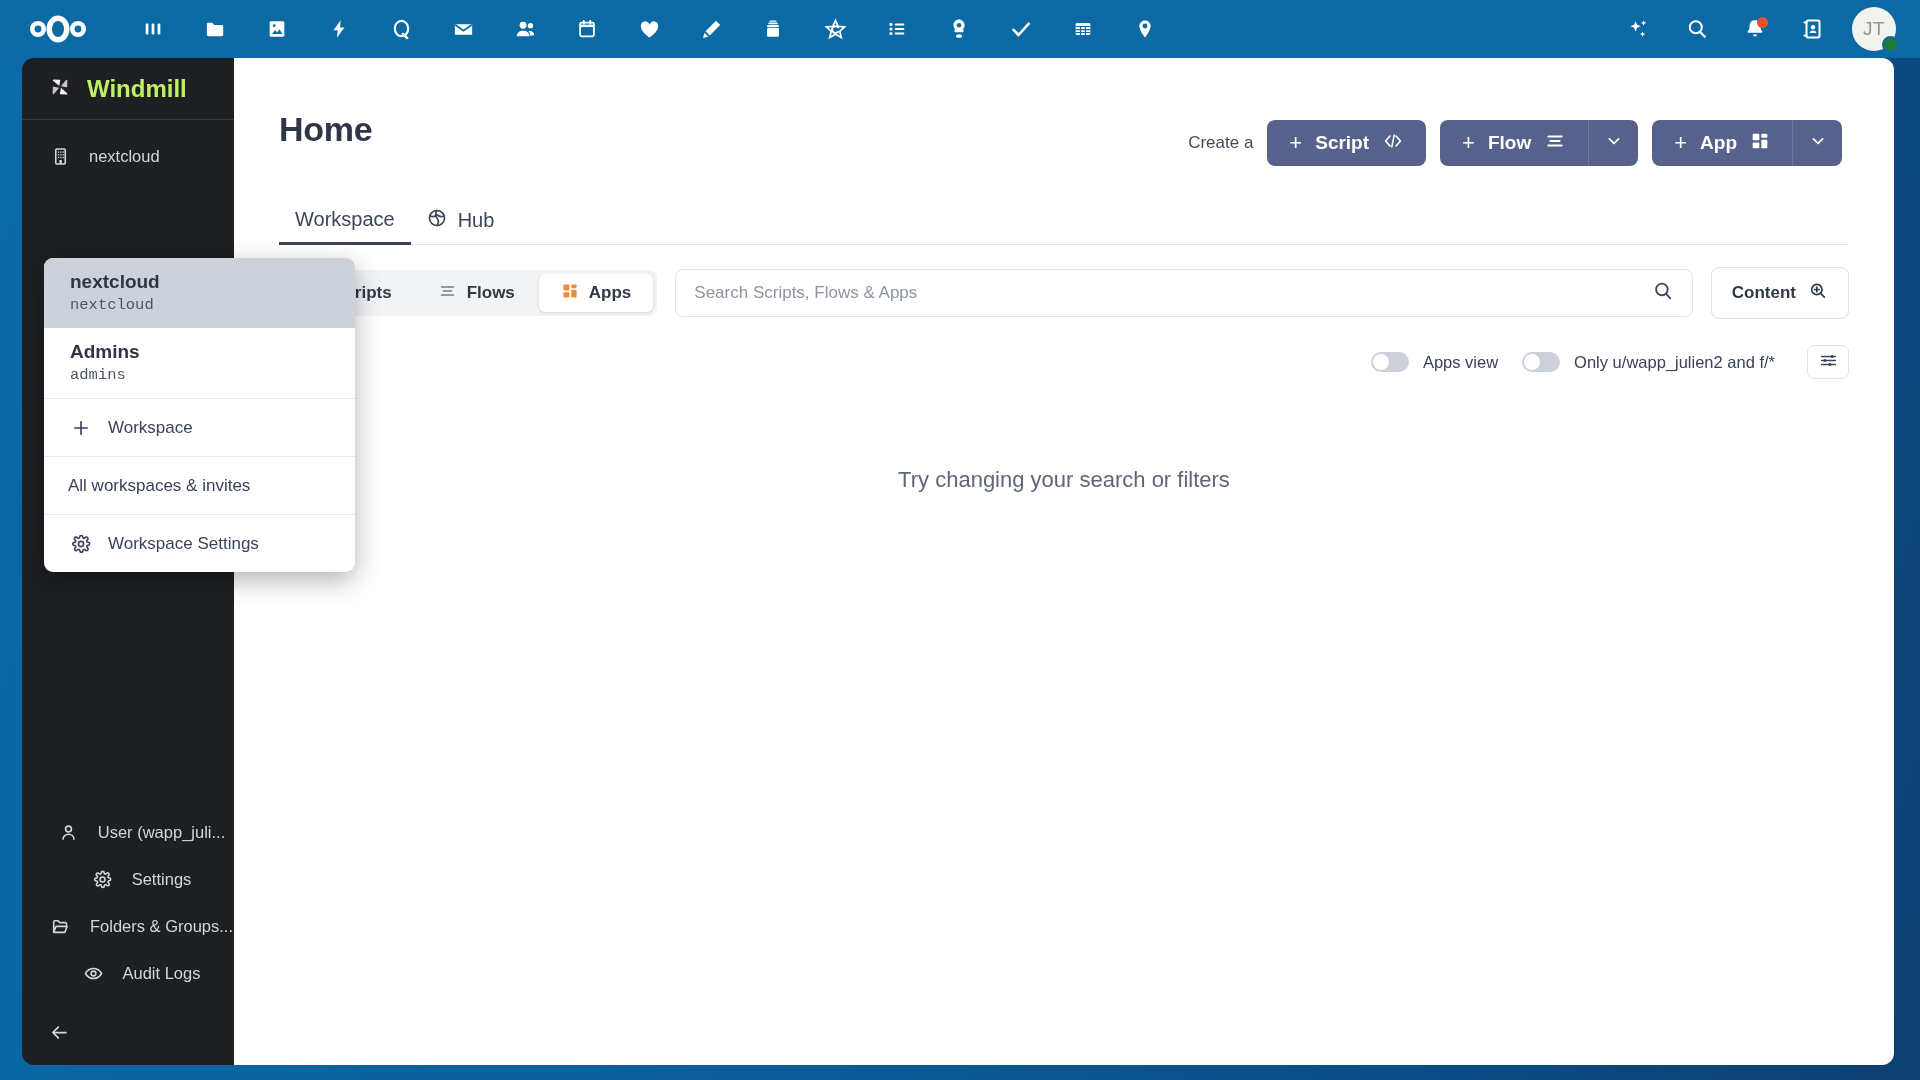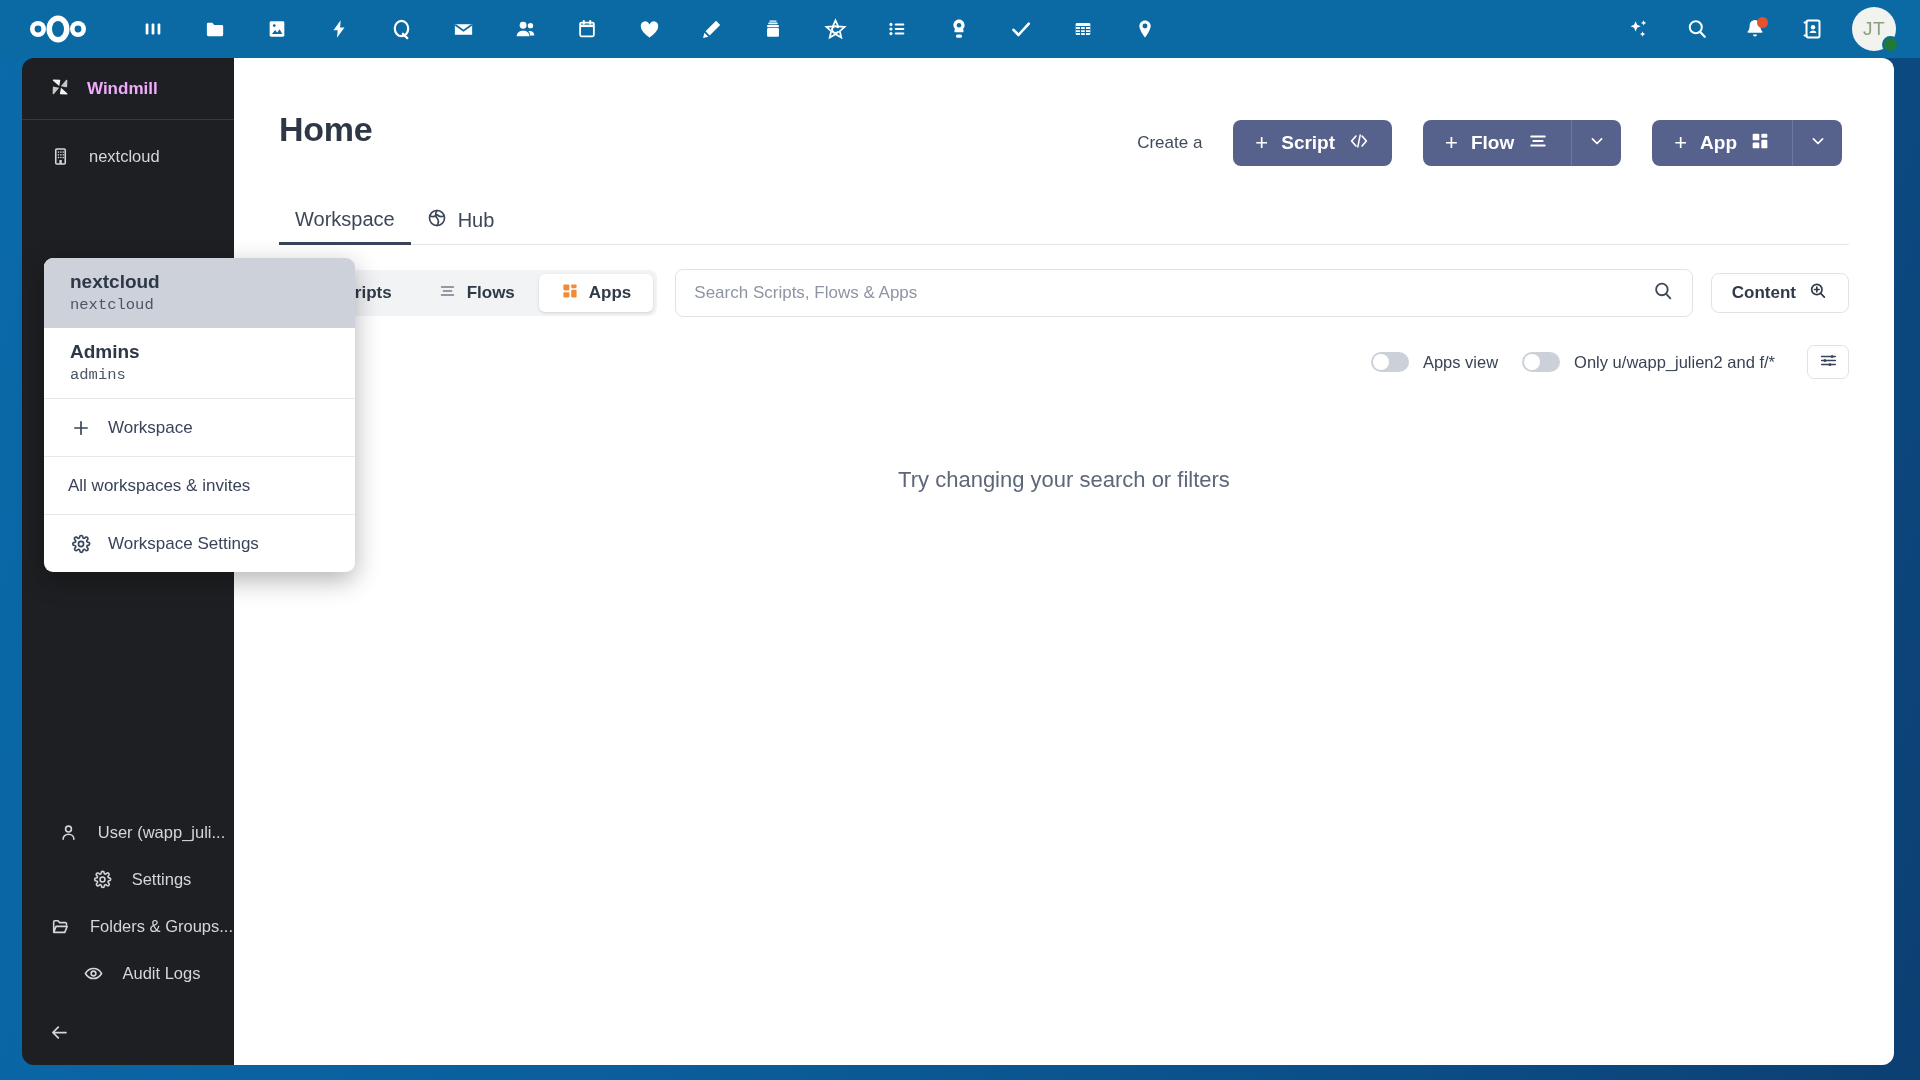--- a/index.html
+++ b/index.html
@@ -70,21 +70,21 @@
     position: relative;
     flex: none;
   }
   #wm-brand {
     height: 62px;
     display: flex; align-items: center;
     padding-left: 25px; gap: 14px;
     border-bottom: 1px solid #343840;
   }
   #wm-brand .brand-name {
-    color: #f0abfc; font-size: 17px; font-weight: bold;
+    color: #bef264; font-size: 24px; font-weight: bold;
   }
   .wm-ws-btn {
     height: 52px; display:flex; align-items:center;
     padding-left: 27px; gap: 18px;
     color: #d4d6d9; font-size: 16.5px;
     margin-top: 10px;
   }
   #wm-nav-mid { flex: 1; padding-top: 6px; }
   .wm-nav-item {
     height: 47px; display: flex; align-items: center;
@@ -103,21 +103,21 @@
     flex: 1; background: #ffffff;
     border-radius: 0 12px 12px 0;
     position: relative; overflow: hidden;
   }
 
   #wm-page-header {
     padding: 52px 52px 0 45px;
     display: flex; align-items: flex-start;
   }
   #page-title { font-size: 34px; font-weight: bold; color: #2e3746; letter-spacing: -0.3px;}
-  #create-row { margin-left: auto; display: flex; align-items: center; gap: 31px; padding-top: 10px;}
+  #create-row { margin-left: auto; display: flex; align-items: center; gap: 14px; padding-top: 10px;}
   #create-a-label { font-size: 17px; color: #404a59; }
   .btn-group { display: flex; align-items: stretch; }
   .btn-primary {
     background: #56618c;
     color: #fff; font-size: 19px; font-weight: bold;
     height: 46px; display: flex; align-items: center; gap: 13px;
     padding: 0 22px; border-radius: 8px; cursor: pointer;
   }
   .btn-group .btn-primary { border-radius: 8px 0 0 8px; }
   .btn-caret {
@@ -164,21 +164,21 @@
     border: 1px solid #dfe3e8; border-radius: 8px;
     display: flex; align-items: center; padding: 0 18px;
   }
   #search-input {
     flex: 1; border: none; outline: none; font-size: 17px;
     color: #2f3948; font-family: "Liberation Sans", sans-serif;
     background: transparent;
   }
   #search-input::placeholder { color: #8d95a3; }
   #content-btn {
-    margin-left: 18px; height: 40px;
+    margin-left: 18px; height: 52px;
     border: 1px solid #dfe3e8; border-radius: 8px;
     display: flex; align-items: center; gap: 12px;
     padding: 0 20px; font-size: 17px; font-weight: bold; color: #2f3948;
     cursor: pointer;
   }
 
   
   #toggle-row {
     margin: 26px 45px 0 45px;
     display: flex; align-items: center; justify-content: flex-end; gap: 14px;

